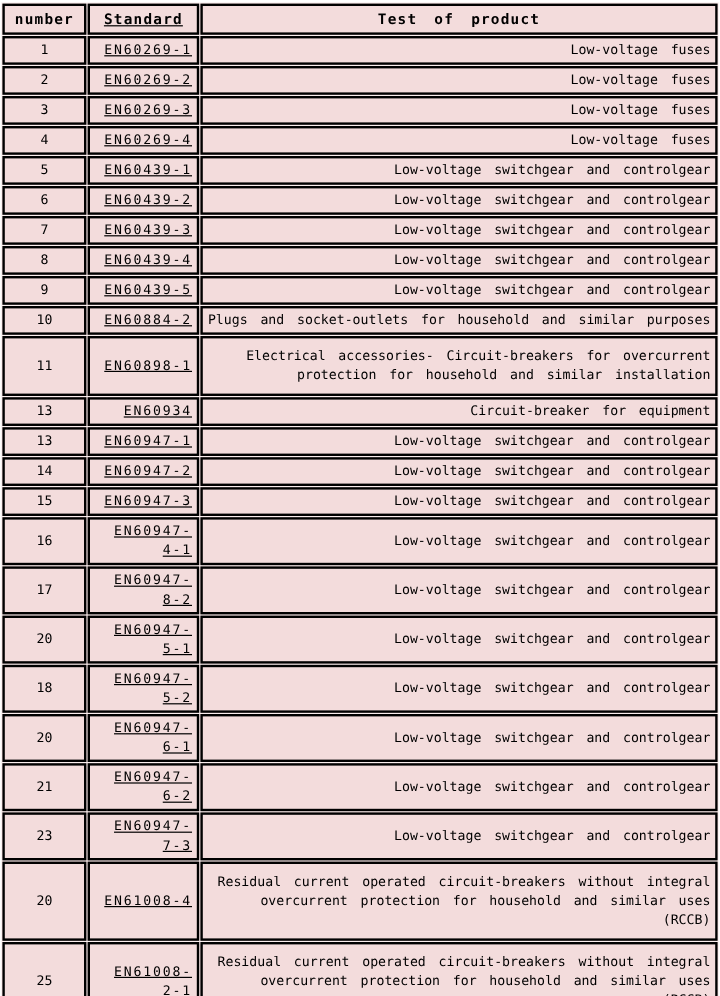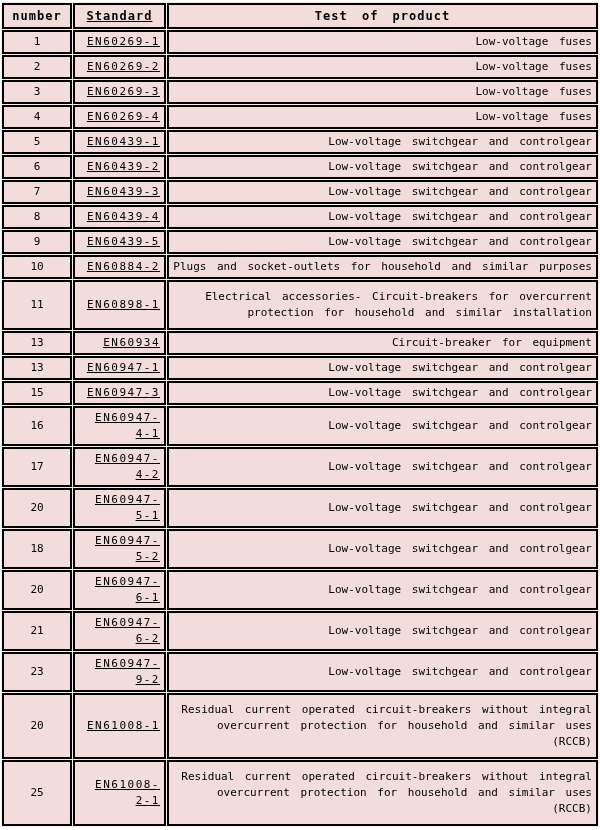--- a/index.html
+++ b/index.html
@@ -131,32 +131,37 @@
           <td class="col-number">13</td>
           <td class="col-standard">EN60934</td>
           <td class="col-product">Circuit-breaker for equipment</td>
         </tr>
         <tr>
           <td class="col-number">13</td>
           <td class="col-standard">EN60947-1</td>
           <td class="col-product">Low-voltage switchgear and controlgear</td>
         </tr>
         <tr>
+          <td class="col-number">14</td>
+          <td class="col-standard">EN60947-2</td>
+          <td class="col-product">Low-voltage switchgear and controlgear</td>
+        </tr>
+        <tr>
           <td class="col-number">15</td>
           <td class="col-standard">EN60947-3</td>
           <td class="col-product">Low-voltage switchgear and controlgear</td>
         </tr>
         <tr>
           <td class="col-number">16</td>
           <td class="col-standard">EN60947-4-1</td>
           <td class="col-product">Low-voltage switchgear and controlgear</td>
         </tr>
         <tr>
           <td class="col-number">17</td>
-          <td class="col-standard">EN60947-4-2</td>
+          <td class="col-standard">EN60947-8-2</td>
           <td class="col-product">Low-voltage switchgear and controlgear</td>
         </tr>
         <tr>
           <td class="col-number">20</td>
           <td class="col-standard">EN60947-5-1</td>
           <td class="col-product">Low-voltage switchgear and controlgear</td>
         </tr>
         <tr>
           <td class="col-number">18</td>
           <td class="col-standard">EN60947-5-2</td>
@@ -167,26 +172,26 @@
           <td class="col-standard">EN60947-6-1</td>
           <td class="col-product">Low-voltage switchgear and controlgear</td>
         </tr>
         <tr>
           <td class="col-number">21</td>
           <td class="col-standard">EN60947-6-2</td>
           <td class="col-product">Low-voltage switchgear and controlgear</td>
         </tr>
         <tr>
           <td class="col-number">23</td>
-          <td class="col-standard">EN60947-9-2</td>
+          <td class="col-standard">EN60947-7-3</td>
           <td class="col-product">Low-voltage switchgear and controlgear</td>
         </tr>
         <tr class="tall">
           <td class="col-number">20</td>
-          <td class="col-standard">EN61008-1</td>
+          <td class="col-standard">EN61008-4</td>
           <td class="col-product">Residual current operated circuit-breakers without integral
 overcurrent protection for household and similar uses (RCCB)</td>
         </tr>
         <tr class="tall">
           <td class="col-number">25</td>
           <td class="col-standard">EN61008-2-1</td>
           <td class="col-product">Residual current operated circuit-breakers without integral
 overcurrent protection for household and similar uses (RCCB)</td>
         </tr>
       </tbody>

